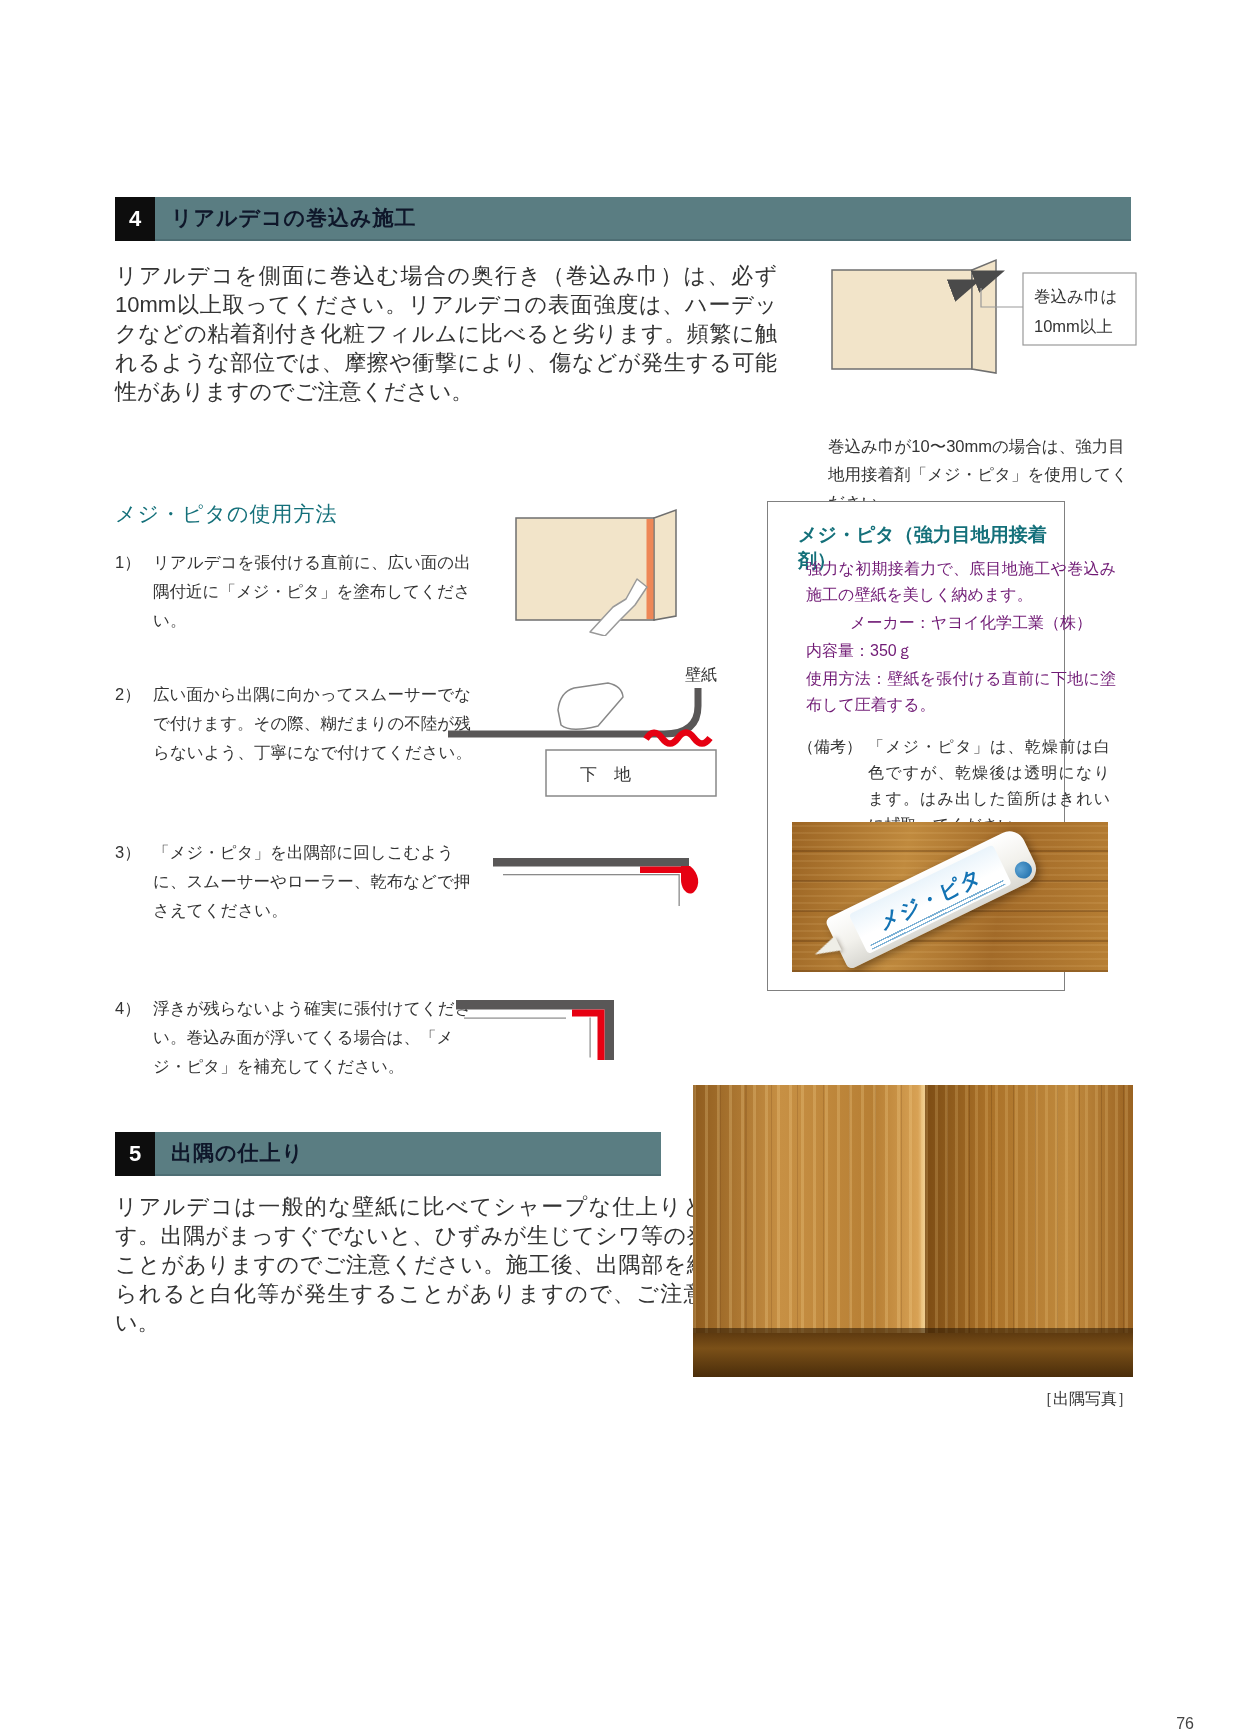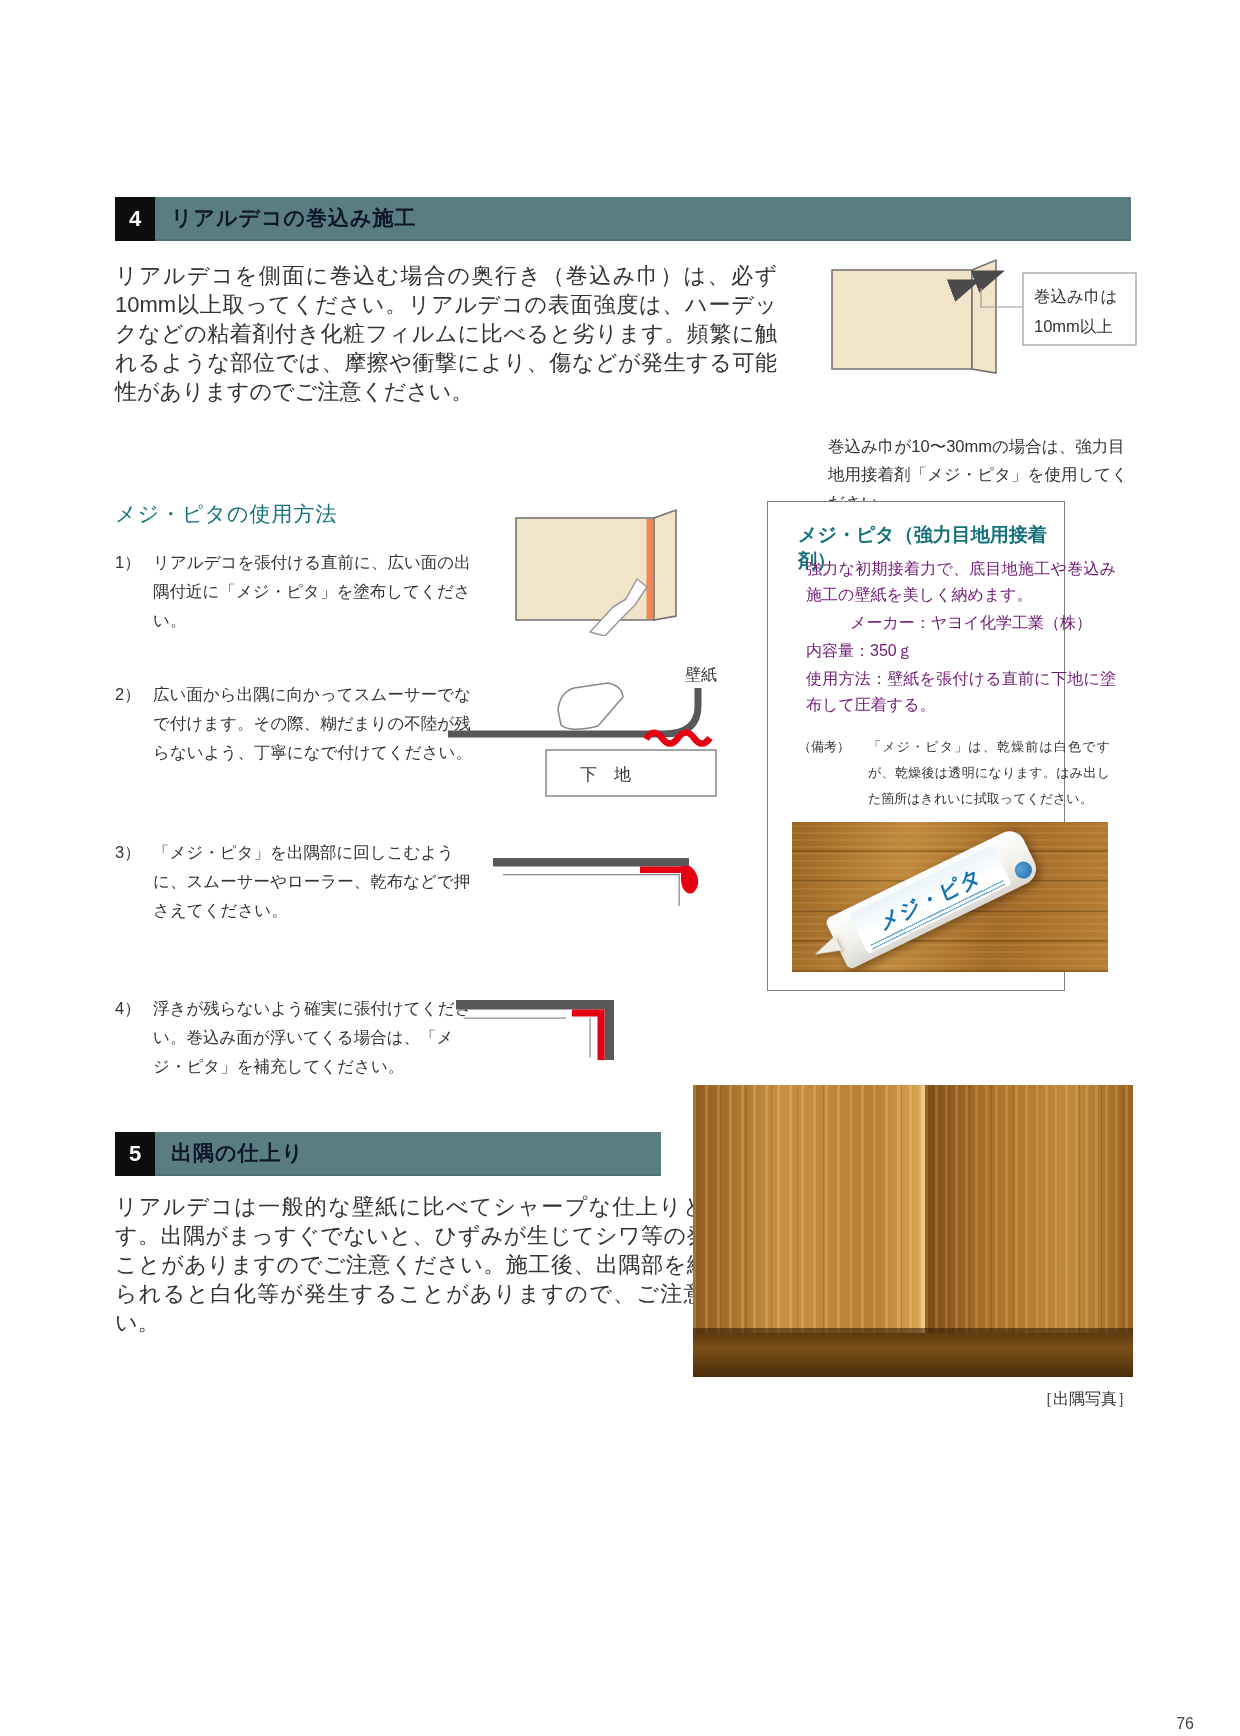--- a/index.html
+++ b/index.html
@@ -27,21 +27,21 @@
   .caption { position:absolute; font-size:16.5px; line-height:28px; color:#333; }
 
   .diagram { position:absolute; }
 
   
   .panel { position:absolute; left:767px; top:501px; width:298px; height:490px;
            border:1px solid #808080; background:#fff; }
   .panel-title { position:absolute; left:30px; top:20px; font-size:19px; font-weight:bold; color:#14707a; }
   .panel-text { position:absolute; left:38px; width:310px; font-size:16px; line-height:26px; color:#701a75; text-align:justify; }
   .panel-note { position:absolute; left:30px; top:232px; width:312px; display:flex;
-                font-size:13px; line-height:26px; color:#333; }
+                font-size:16px; line-height:26px; color:#333; }
   .panel-note-label { flex:none; width:70px; }
   .panel-note-text { width:242px; text-align:justify; }
 
   
   .product-photo { position:absolute; left:24px; top:320px; width:316px; height:150px; overflow:hidden;
       background:
         repeating-linear-gradient(0deg, rgba(70,35,5,.28) 0 2px, transparent 2px 30px),
         repeating-linear-gradient(0deg, transparent 0 5px, rgba(255,220,160,.10) 5px 7px),
         linear-gradient(100deg, #9c6524 0%, #c08a3e 35%, #a26a28 65%, #b77f34 100%); }
   .tube { position:absolute; left:34px; top:48px; width:214px; height:56px; transform:rotate(-26deg);

